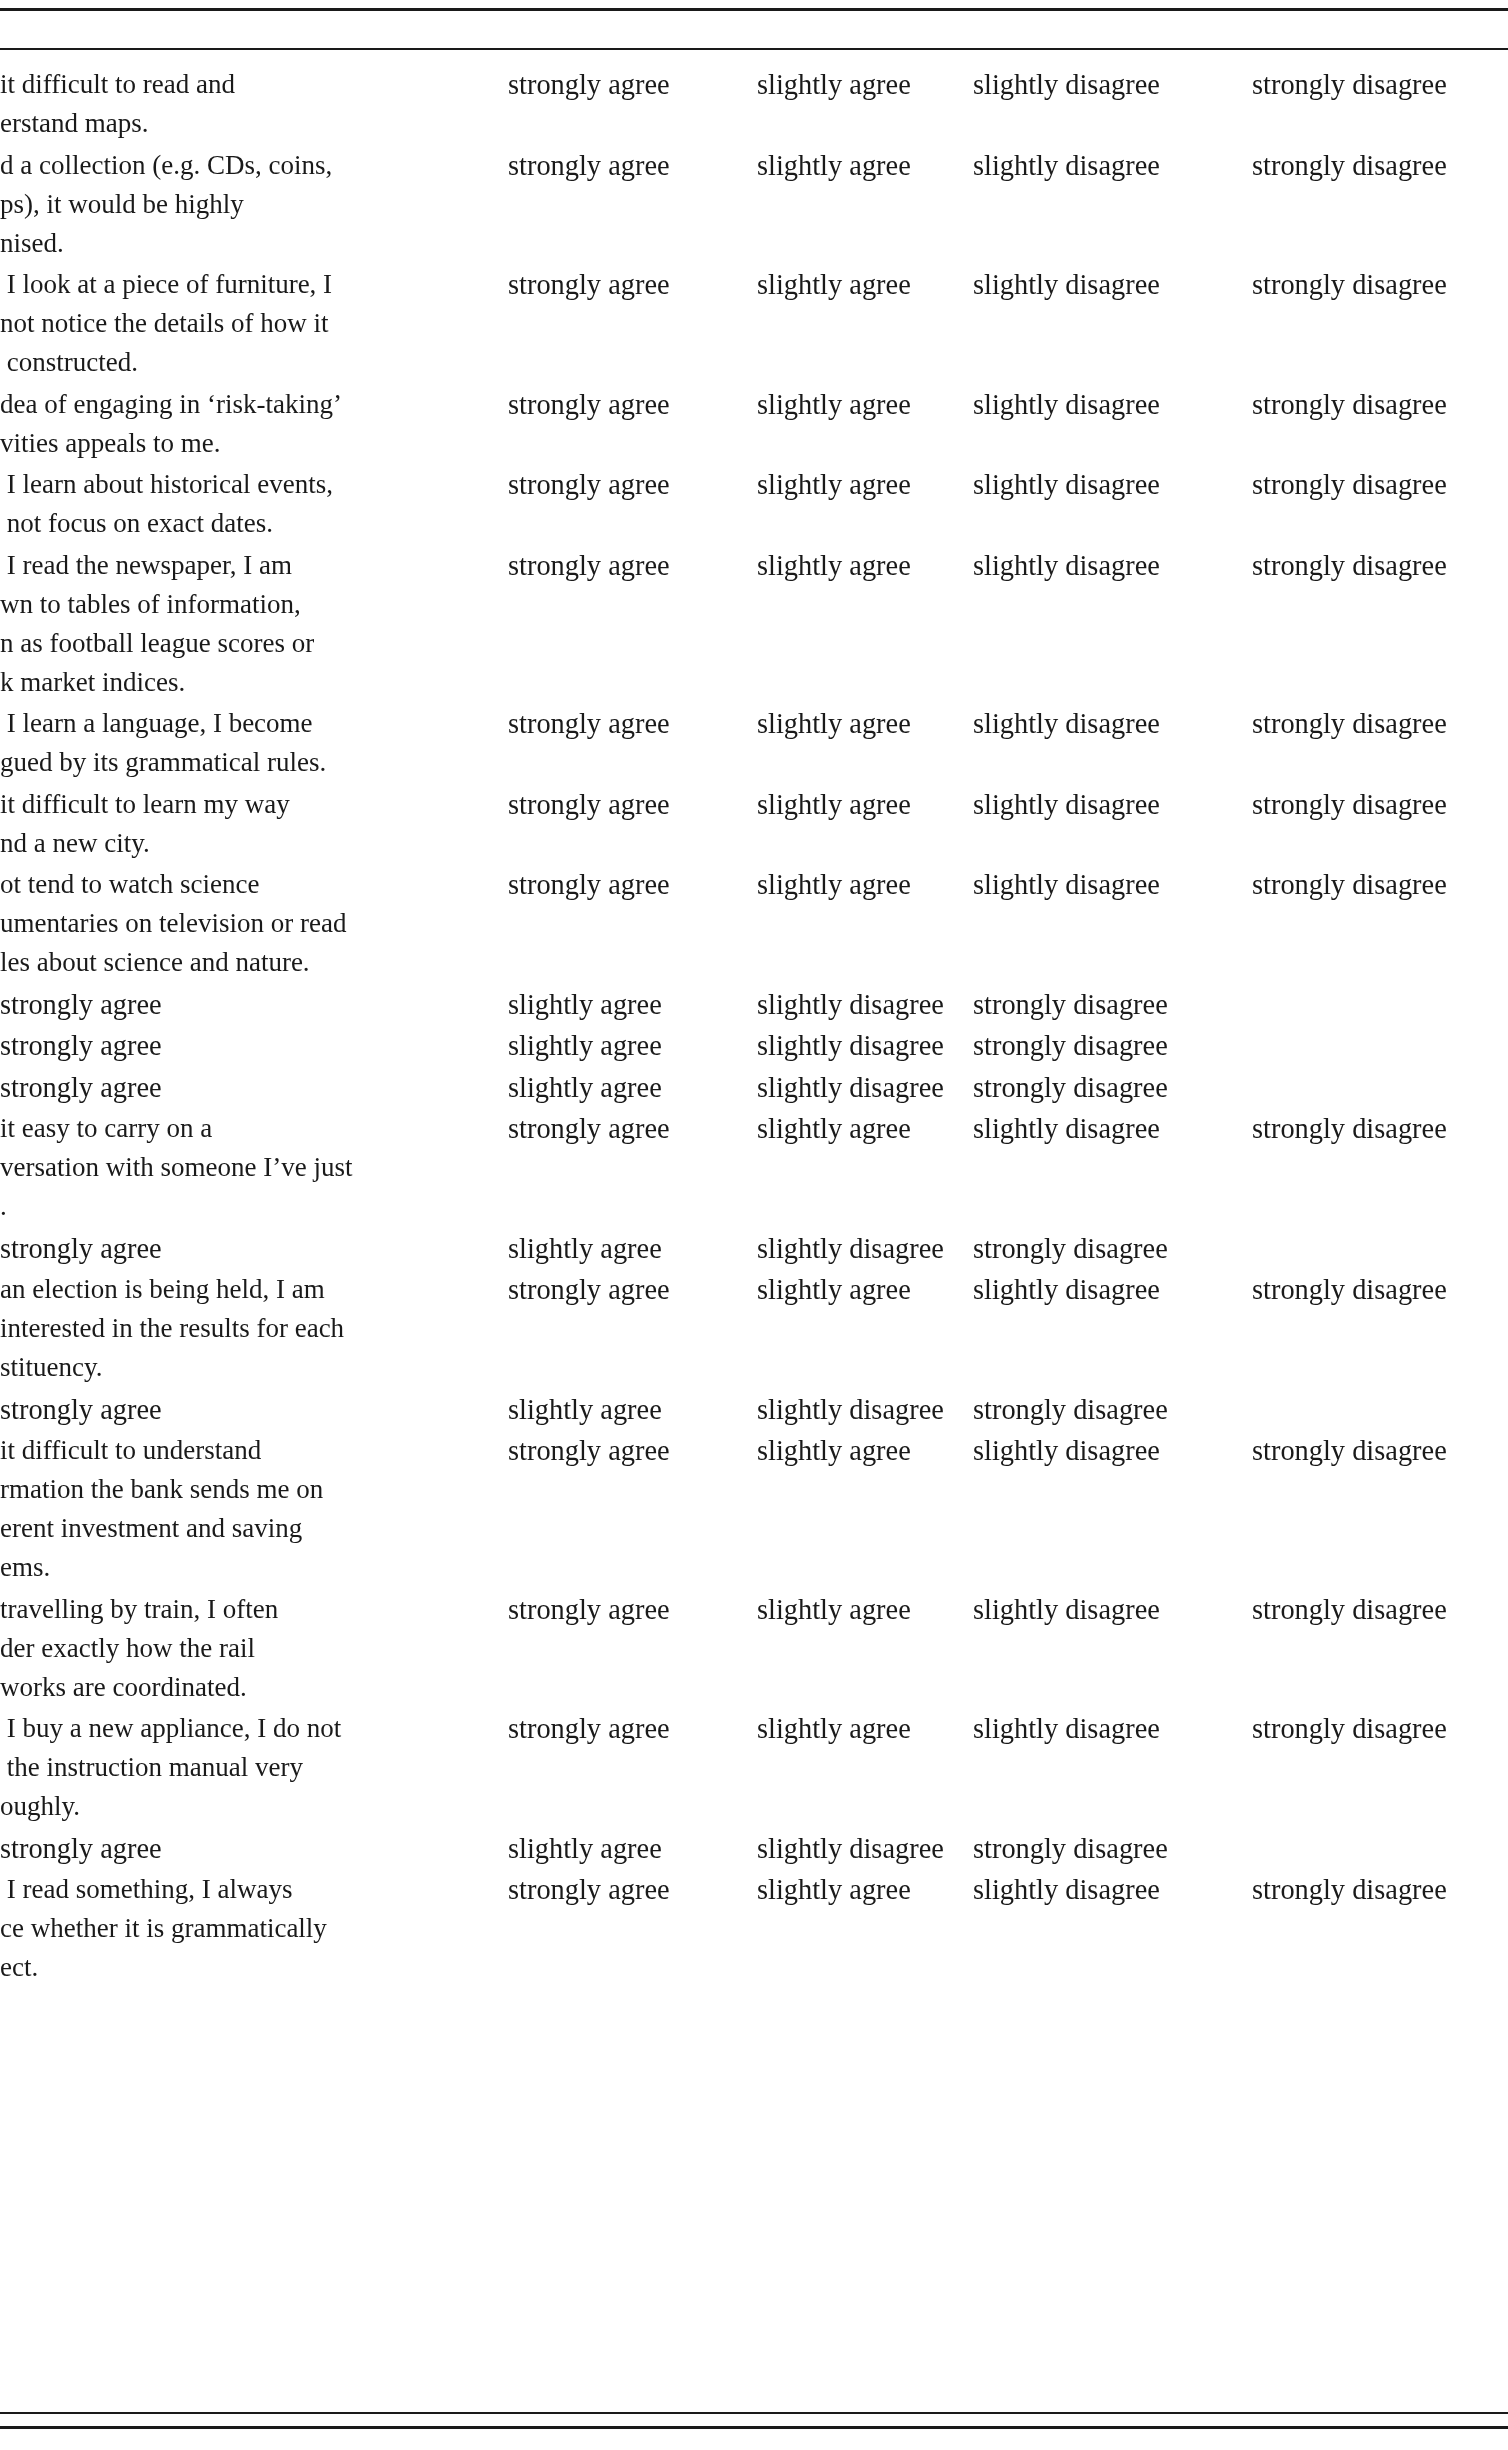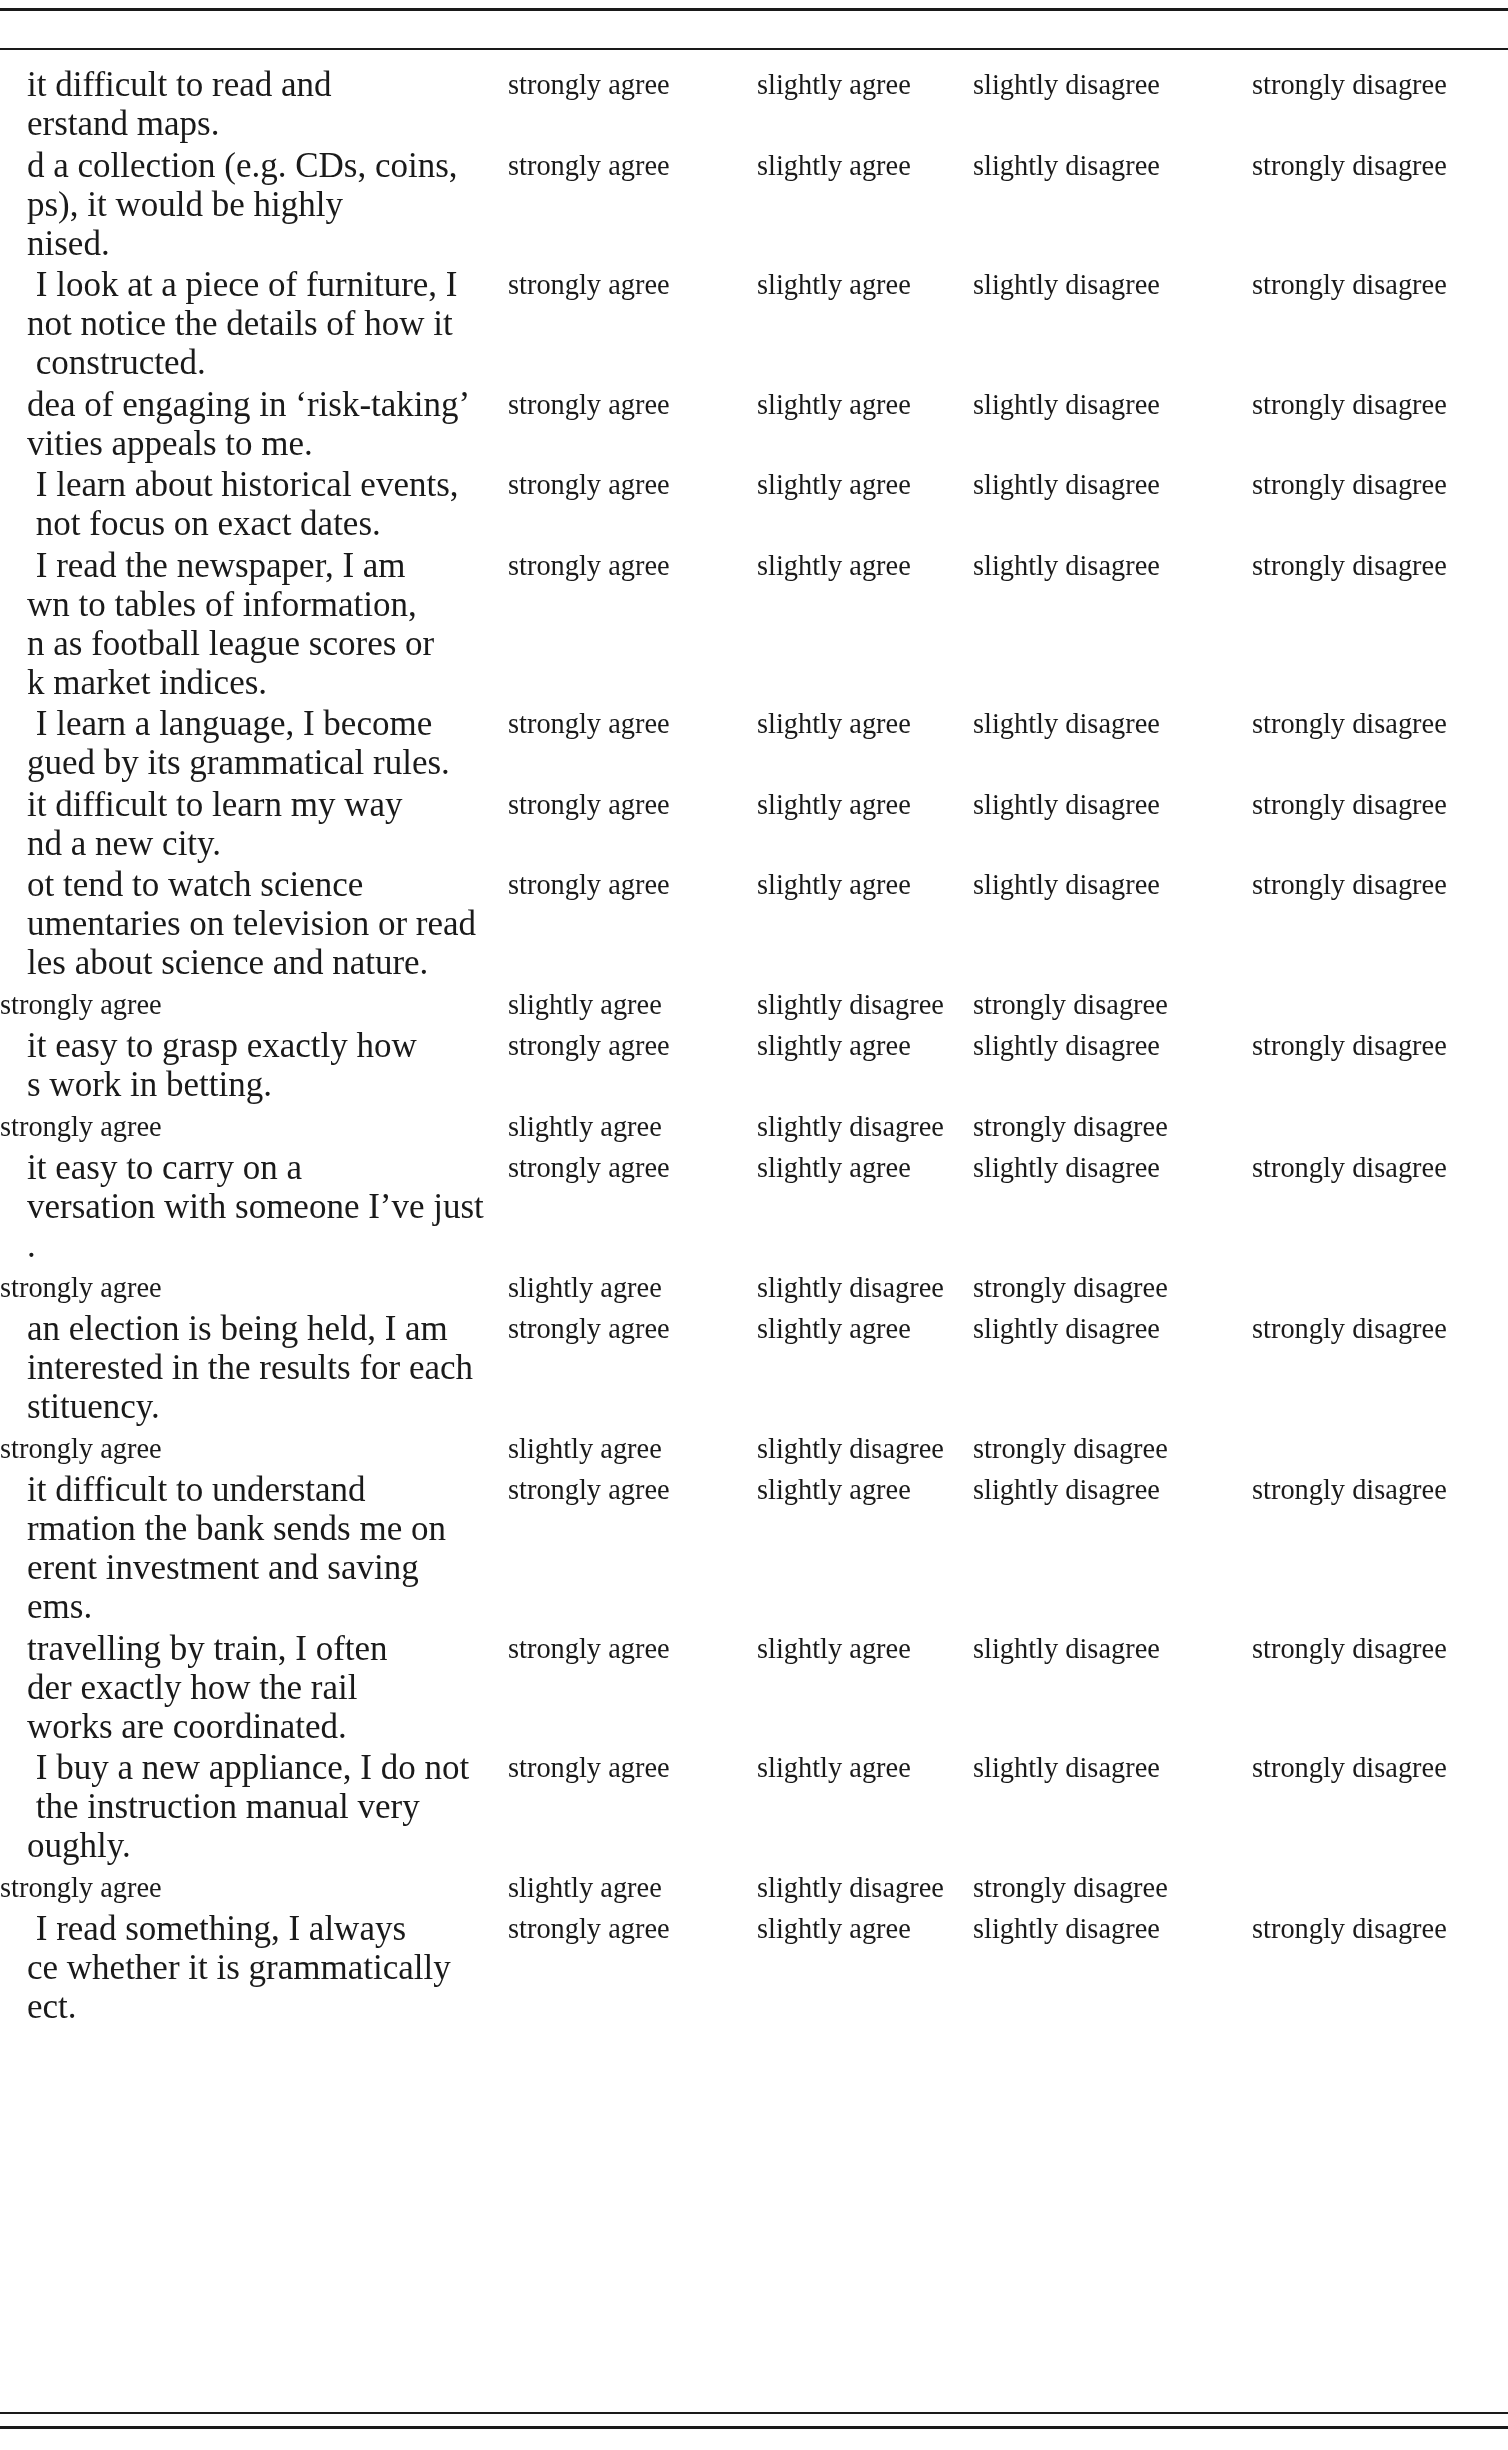--- a/index.html
+++ b/index.html
@@ -42,25 +42,24 @@
   }
 
   .row {
     display: grid;
     grid-template-columns: 508px 249px 216px 279px 257px;
     align-items: start;
     margin-bottom: 2.5px;
   }
 
   .q {
-    font-size: 35px;
+    font-size: 27px;
     line-height: 39px;
     white-space: pre;      
     overflow: hidden;
-    padding-left: 27px;
   }
 
   .opt {
     font-size: 28.4px;
     line-height: 39px;
     white-space: nowrap;
   }
 </style>
 </head>
 <body style="background: rgb(255, 255, 255); color: rgb(26, 26, 26);">
@@ -157,22 +156,20 @@
   </div>
 
   <div class="row">
     <div class="opt">strongly agree</div>
     <div class="opt">slightly agree</div>
     <div class="opt">slightly disagree</div>
     <div class="opt">strongly disagree</div>
   </div>
 
   <div class="row">
-    <div class="q">it easy to grasp exactly how
-s work in betting.</div>
     <div class="opt">strongly agree</div>
     <div class="opt">slightly agree</div>
     <div class="opt">slightly disagree</div>
     <div class="opt">strongly disagree</div>
   </div>
 
   <div class="row">
     <div class="opt">strongly agree</div>
     <div class="opt">slightly agree</div>
     <div class="opt">slightly disagree</div>

